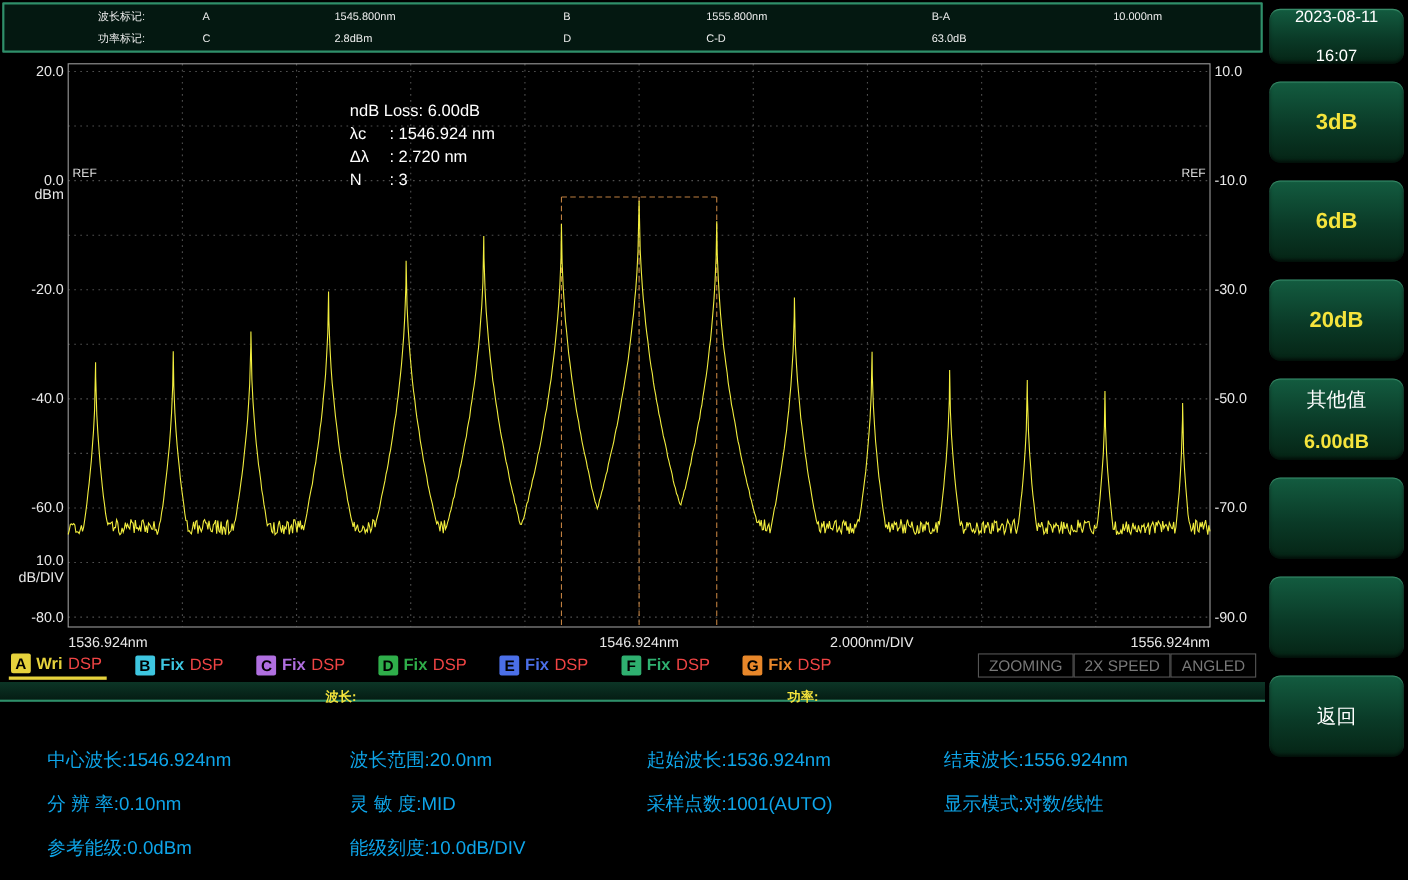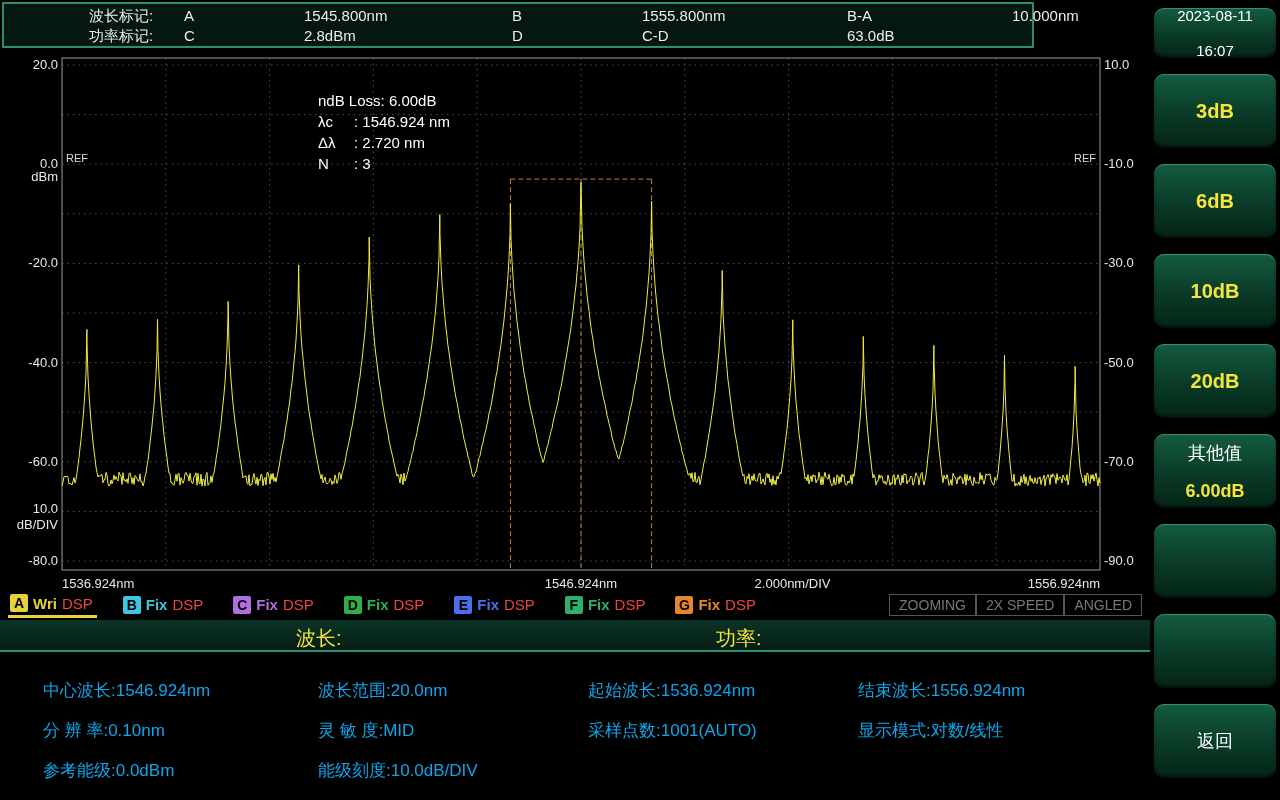--- a/index.html
+++ b/index.html
@@ -1,23 +1,23 @@
 <!DOCTYPE html>
 <html><head>
 <meta charset="utf-8">
 <style>
   *{margin:0;padding:0;box-sizing:border-box}
   html,body{width:1280px;height:800px;background:#000;overflow:hidden;
     font-family:"Liberation Sans","DejaVu Sans",sans-serif;color:#fff}
   #app{position:relative;width:1280px;height:800px;background:#000}
 
   
-  .header{position:absolute;top:2px;left:2px;width:1032px;height:46px;
+  .header{position:absolute;top:2px;left:2px;width:1146px;height:46px;
     background:#041811;border:2px solid #2f8f6a;border-radius:1px;
-    padding:2px 0 0 85px;font-size:15px}
+    padding:2px 0 0 85px;font-size:10px}
   .header-row{display:grid;grid-template-columns:95px 120px 208px 130px 205px 165px auto;
     height:20px;line-height:20px;color:#ececec;white-space:nowrap}
 
   
   .chart{position:absolute;top:48px;left:0;width:1150px;height:546px}
   #spectrum{position:absolute;left:0;top:0}
   .annot{position:absolute;left:318px;top:42px;font-size:15px;line-height:21px;color:#fff}
   .annot-k{display:inline-block;min-width:36px}
   .ref{position:absolute;font-size:11px;color:#ddd}
   .ref-left{left:66px;top:104px}
@@ -28,23 +28,23 @@
     display:flex;align-items:center;padding-left:8px;gap:24px;font-size:15px}
   .trace-item{display:flex;align-items:center;gap:5px;padding:2px 4px 3px 2px;cursor:pointer}
   .trace-badge{width:18px;height:18px;display:flex;align-items:center;justify-content:center;
     color:#000;font-weight:bold;font-size:14px;border-radius:2px}
   .trace-mode{font-weight:bold}
   .trace-suffix{color:#ef4444}
   .status-group{margin-left:auto;display:flex;margin-right:8px}
   .status-box{border:1px solid #555;color:#787878;padding:2px 9px;font-size:14px;cursor:pointer}
 
   
-  .band{position:absolute;top:620px;left:0;width:1150px;height:32px;
+  .band{position:absolute;top:620px;left:0;width:1150px;height:18px;
     background:linear-gradient(180deg,#0c3526,#051d14);
-    border-bottom:2px solid #2f8f6a;font-size:20px;font-weight:normal;color:#f5e43c}
+    border-bottom:2px solid #2f8f6a;font-size:12px;font-weight:bold;color:#f5e43c}
   .band-wl{position:absolute;left:296px;top:5px}
   .band-pw{position:absolute;left:716px;top:5px}
 
   
   .info{position:absolute;top:654px;left:0;width:1150px;height:146px;
     padding:16px 0 0 43px;display:grid;grid-template-columns:275px 270px 270px 1fr;
     grid-auto-rows:40px;align-items:center;font-size:17px;color:#0ea5e9;white-space:nowrap}
 
   
   .sidebar{position:absolute;top:0;right:0;width:130px;height:800px;background:#000;
@@ -208,23 +208,20 @@
       <span>2023-08-11</span>
       <span>16:07</span>
     </div>
     <div class="side-btn">
       <span class="btn-db">3dB</span>
     </div>
     <div class="side-btn">
       <span class="btn-db">6dB</span>
     </div>
     <div class="side-btn">
-      <span class="btn-db">10dB</span>
-    </div>
-    <div class="side-btn">
       <span class="btn-db">20dB</span>
     </div>
     <div class="side-btn">
       <span class="btn-white">其他值</span>
       <span class="btn-val">6.00dB</span>
     </div>
     <div class="side-btn"></div>
     <div class="side-btn"></div>
     <div class="side-btn">
       <span class="btn-white">返回</span>

